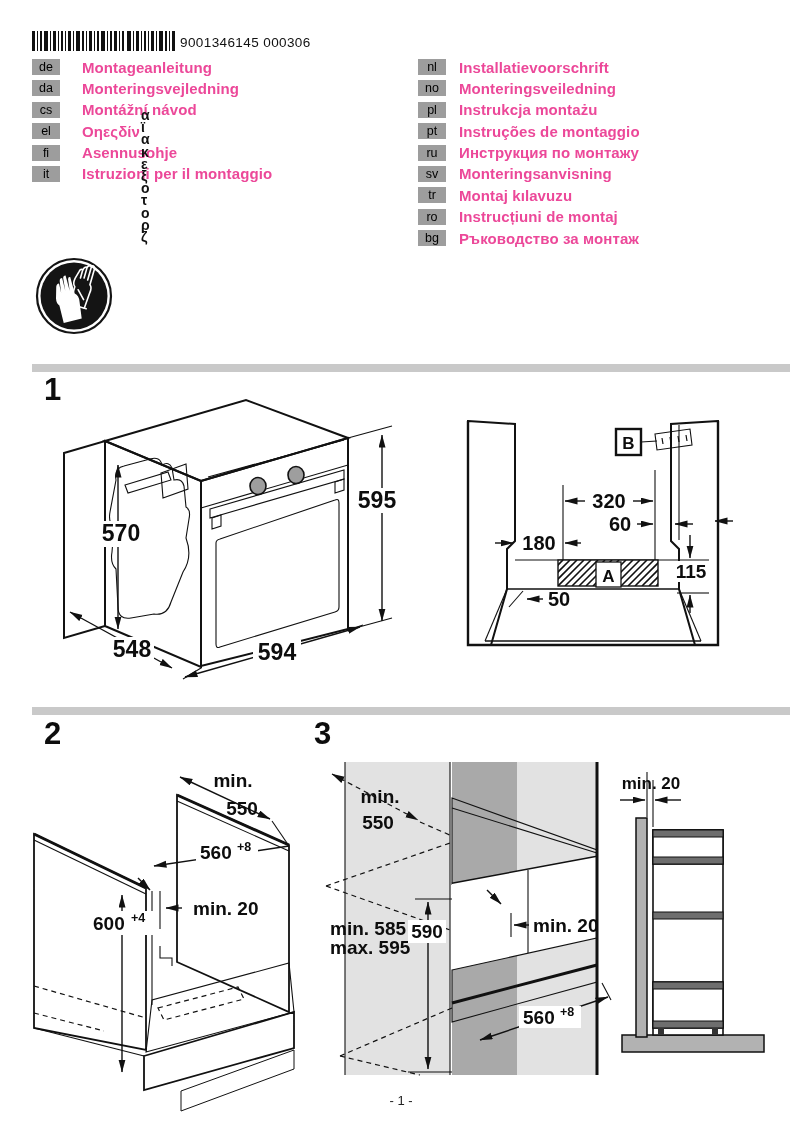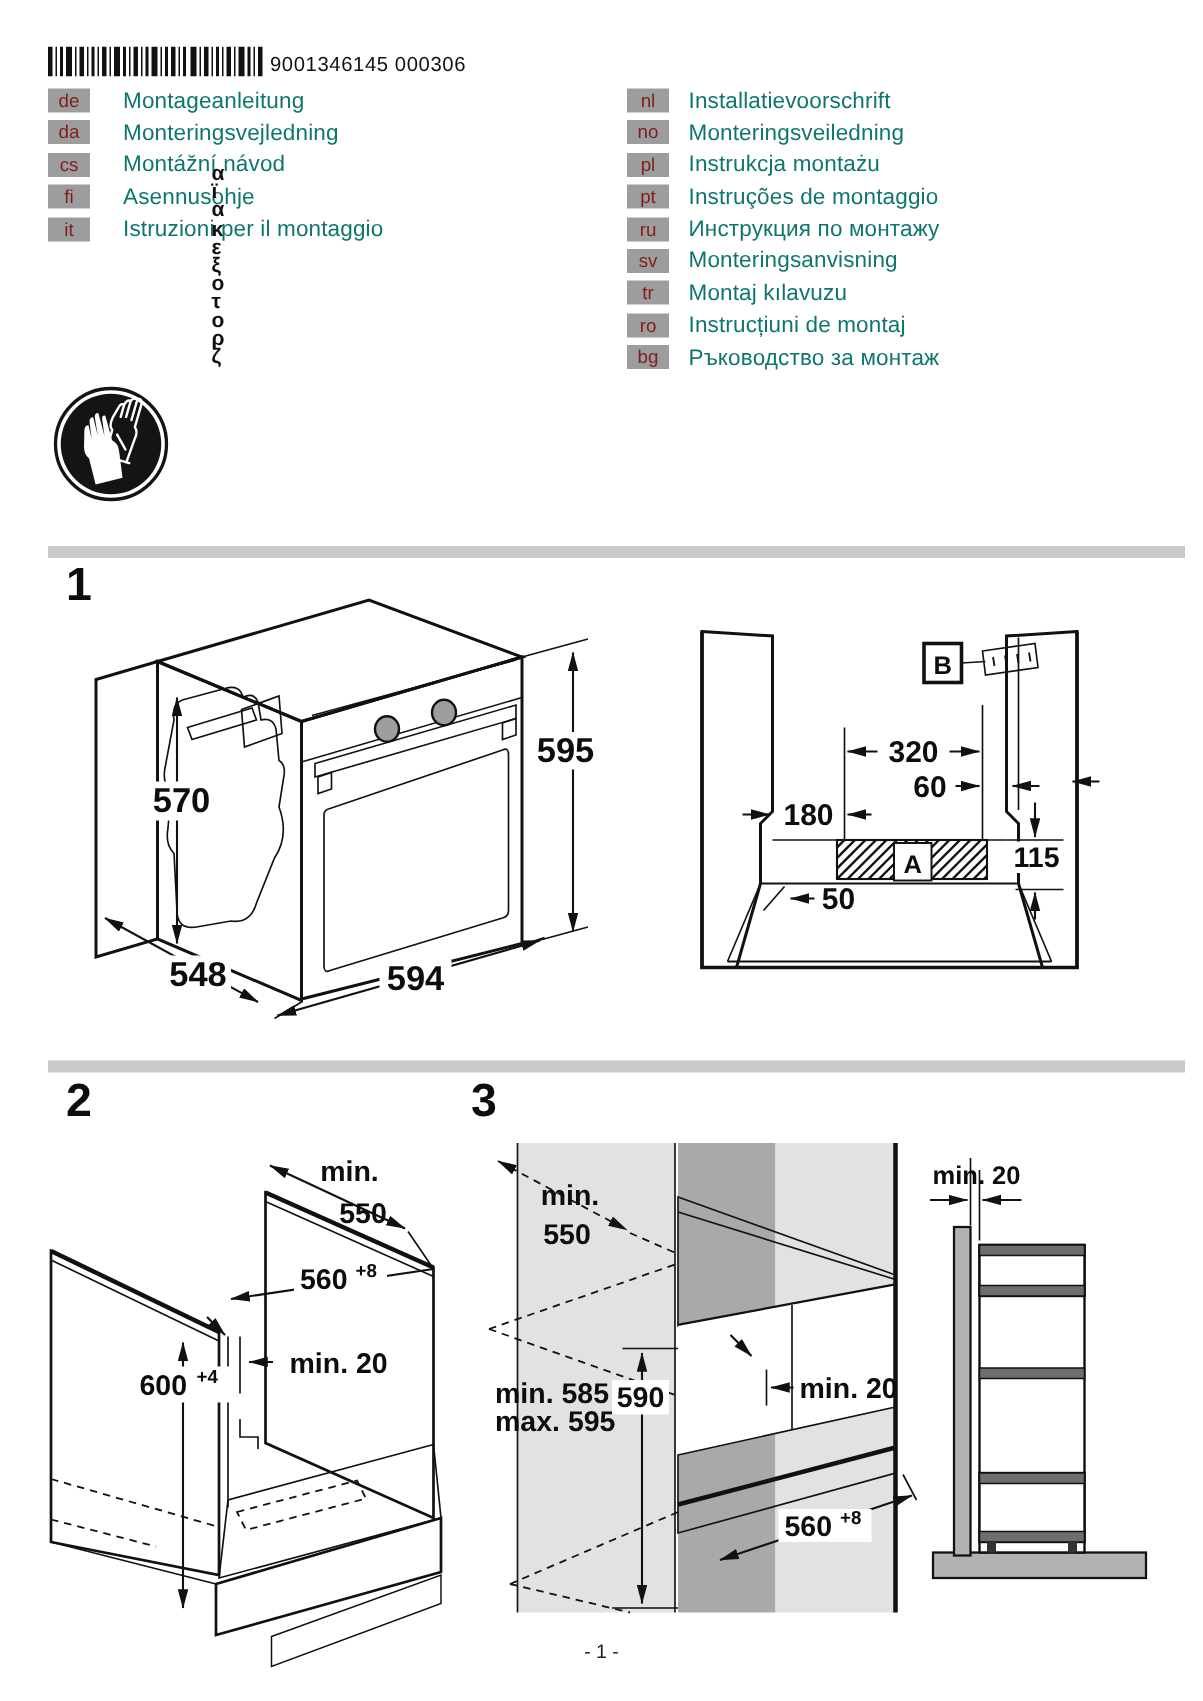--- a/index.html
+++ b/index.html
@@ -2,23 +2,23 @@
 <html><head>
 <meta charset="utf-8">
 <style>
   html,body{margin:0;padding:0;background:#f2f2f2;}
   #page{position:relative;width:802px;height:1134px;background:#ffffff;overflow:hidden;
         font-family:"Liberation Sans","DejaVu Sans",sans-serif;color:#111;padding-left:28px;}
   .abs{position:absolute;}
   
   .lang-col{position:absolute;display:flex;flex-direction:column;gap:5.4px;}
   .lrow{display:flex;align-items:center;height:16px;}
-  .tag{display:inline-block;width:28px;height:16px;background:#9d9d9d;color:#7f1d1d;
+  .tag{display:inline-block;width:28px;height:16px;background:#9d9d9d;color:#000000;
        font-size:12.5px;line-height:16.5px;text-align:center;flex:0 0 28px;}
-  .ltitle{font-weight:normal;font-size:15px;white-space:nowrap;color:#0f766e;letter-spacing:.1px;}
+  .ltitle{font-weight:bold;font-size:15px;white-space:nowrap;color:#ec4899;letter-spacing:.1px;}
   .ml22{margin-left:22px;} .ml13{margin-left:13px;}
   
   #vglitch{position:absolute;left:141px;top:109px;display:flex;flex-direction:column;}
   #vglitch span{font-weight:bold;font-size:14px;line-height:12.2px;height:12.2px;color:#111;}
   .divider{position:absolute;left:32px;width:758px;height:8px;background:#c9c9c9;}
   .fignum{position:absolute;font-weight:bold;font-size:31px;color:#0d0d0d;}
   #barcode-text{position:absolute;left:180px;top:35px;font-size:13.5px;letter-spacing:.4px;color:#111;}
   #footer{position:absolute;left:0;top:1093px;width:802px;text-align:center;font-size:13px;color:#222;}
   svg text{font-family:"Liberation Sans","DejaVu Sans",sans-serif;font-weight:bold;fill:#0d0d0d;}
   svg .dim{stroke:#111;stroke-width:1.4;fill:none;}
@@ -79,20 +79,24 @@
       </div>
     <div class="lrow">
         <span class="tag">da</span>
         <span class="ltitle ml22">Monteringsvejledning</span>
       </div>
     <div class="lrow">
         <span class="tag">cs</span>
         <span class="ltitle ml22">Montážní návod</span>
       </div>
     <div class="lrow">
+        <span class="tag">el</span>
+        <span class="ltitle ml22">Οηεςδίν</span>
+      </div>
+    <div class="lrow">
         <span class="tag">fi</span>
         <span class="ltitle ml22">Asennusohje</span>
       </div>
     <div class="lrow">
         <span class="tag">it</span>
         <span class="ltitle ml22">Istruzioni per il montaggio</span>
       </div>
   </div>
 
   <div id="vglitch">

